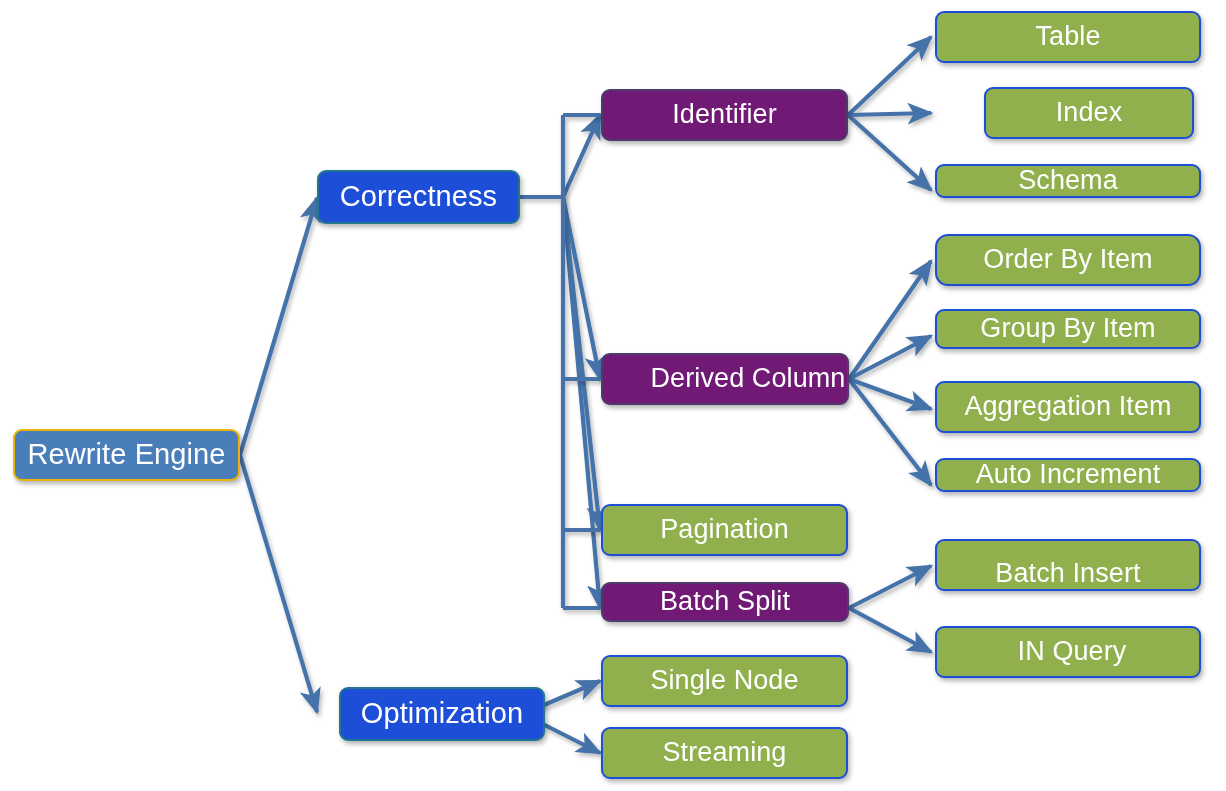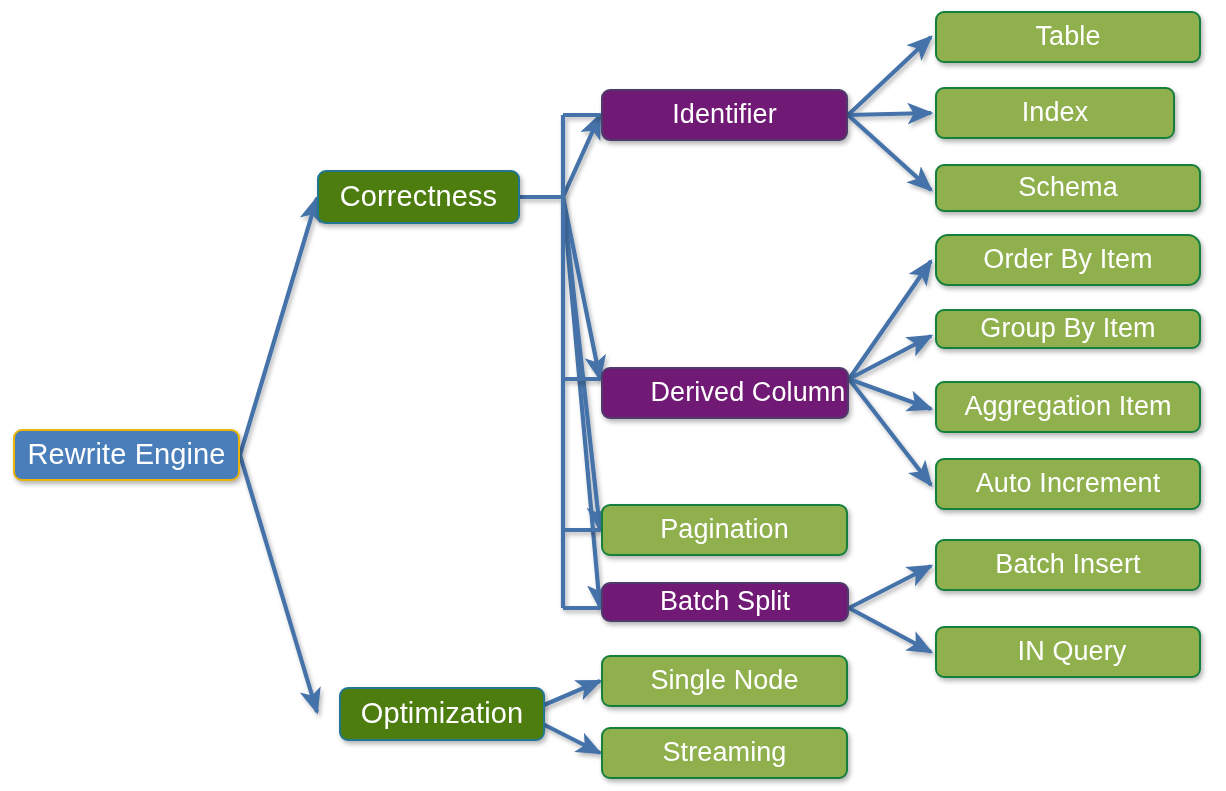--- a/index.html
+++ b/index.html
@@ -44,33 +44,33 @@
   .node-label {
     display: block;
     padding: 0 8px;
   }
   .n-root {
     background: #4a7ebb;
     border: 2px solid #eab308;
     font-size: 29px;
   }
   .n-cat {
-    background: #4d7c0f;
+    background: #1d4ed8;
     border: 2px solid #21778f;
     font-size: 29px;
     text-align: center;
   }
   .n-mid {
     background: #701a75;
     border: 2px solid #4e3a6b;
     font-size: 27px;
   }
   .n-leaf {
     background: #8fb04d;
-    border: 2px solid #15803d;
+    border: 2px solid #1d4ed8;
     font-size: 27px;
   }
 </style>
 </head>
 <body>
 
 <div id="canvas">
 
   <svg id="edges" viewBox="0 0 1226 791" xmlns="http://www.w3.org/2000/svg">
     <defs>
@@ -124,61 +124,61 @@
   </div>
 
   <div class="node n-cat" style="left:317px; top:687px; width:206px; height:54px;margin-left:22px;">
     <span class="node-label">Optimization</span>
   </div>
 
   <div class="node n-mid" style="left:601px; top:89px; width:247px; height:52px;">
     <span class="node-label">Identifier</span>
   </div>
 
-  <div class="node n-mid" style="left:601px; top:367px; width:248px; height:52px;padding-left:46px;">
+  <div class="node n-mid" style="left:601px; top:353px; width:248px; height:52px;padding-left:46px;">
     <span class="node-label">Derived Column</span>
   </div>
 
   <div class="node n-leaf" style="left:601px; top:504px; width:247px; height:52px;">
     <span class="node-label">Pagination</span>
   </div>
 
   <div class="node n-mid" style="left:601px; top:582px; width:248px; height:40px;">
     <span class="node-label">Batch Split</span>
   </div>
 
   <div class="node n-leaf" style="left:935px; top:11px; width:266px; height:52px;">
     <span class="node-label">Table</span>
   </div>
 
-  <div class="node n-leaf" style="left:935px; top:87px; width:240px; height:52px;">
+  <div class="node n-leaf" style="left:984px; top:87px; width:210px; height:52px;">
     <span class="node-label">Index</span>
   </div>
 
-  <div class="node n-leaf" style="left:935px; top:164px; width:266px; height:48px;">
+  <div class="node n-leaf" style="left:935px; top:164px; width:266px; height:34px;">
     <span class="node-label">Schema</span>
   </div>
 
   <div class="node n-leaf" style="left:935px; top:234px; width:266px; height:52px;border-radius:13px;">
     <span class="node-label">Order By Item</span>
   </div>
 
   <div class="node n-leaf" style="left:935px; top:309px; width:266px; height:40px;">
     <span class="node-label">Group By Item</span>
   </div>
 
   <div class="node n-leaf" style="left:935px; top:381px; width:266px; height:52px;">
     <span class="node-label">Aggregation Item</span>
   </div>
 
-  <div class="node n-leaf" style="left:935px; top:458px; width:266px; height:52px;">
+  <div class="node n-leaf" style="left:935px; top:458px; width:266px; height:34px;">
     <span class="node-label">Auto Increment</span>
   </div>
 
-  <div class="node n-leaf" style="left:935px; top:539px; width:266px; height:52px;">
+  <div class="node n-leaf" style="left:935px; top:539px; width:266px; height:52px;align-items:flex-end;">
     <span class="node-label">Batch Insert</span>
   </div>
 
   <div class="node n-leaf" style="left:935px; top:626px; width:266px; height:52px;padding-left:8px;">
     <span class="node-label">IN Query</span>
   </div>
 
   <div class="node n-leaf" style="left:601px; top:655px; width:247px; height:52px;">
     <span class="node-label">Single Node</span>
   </div>

